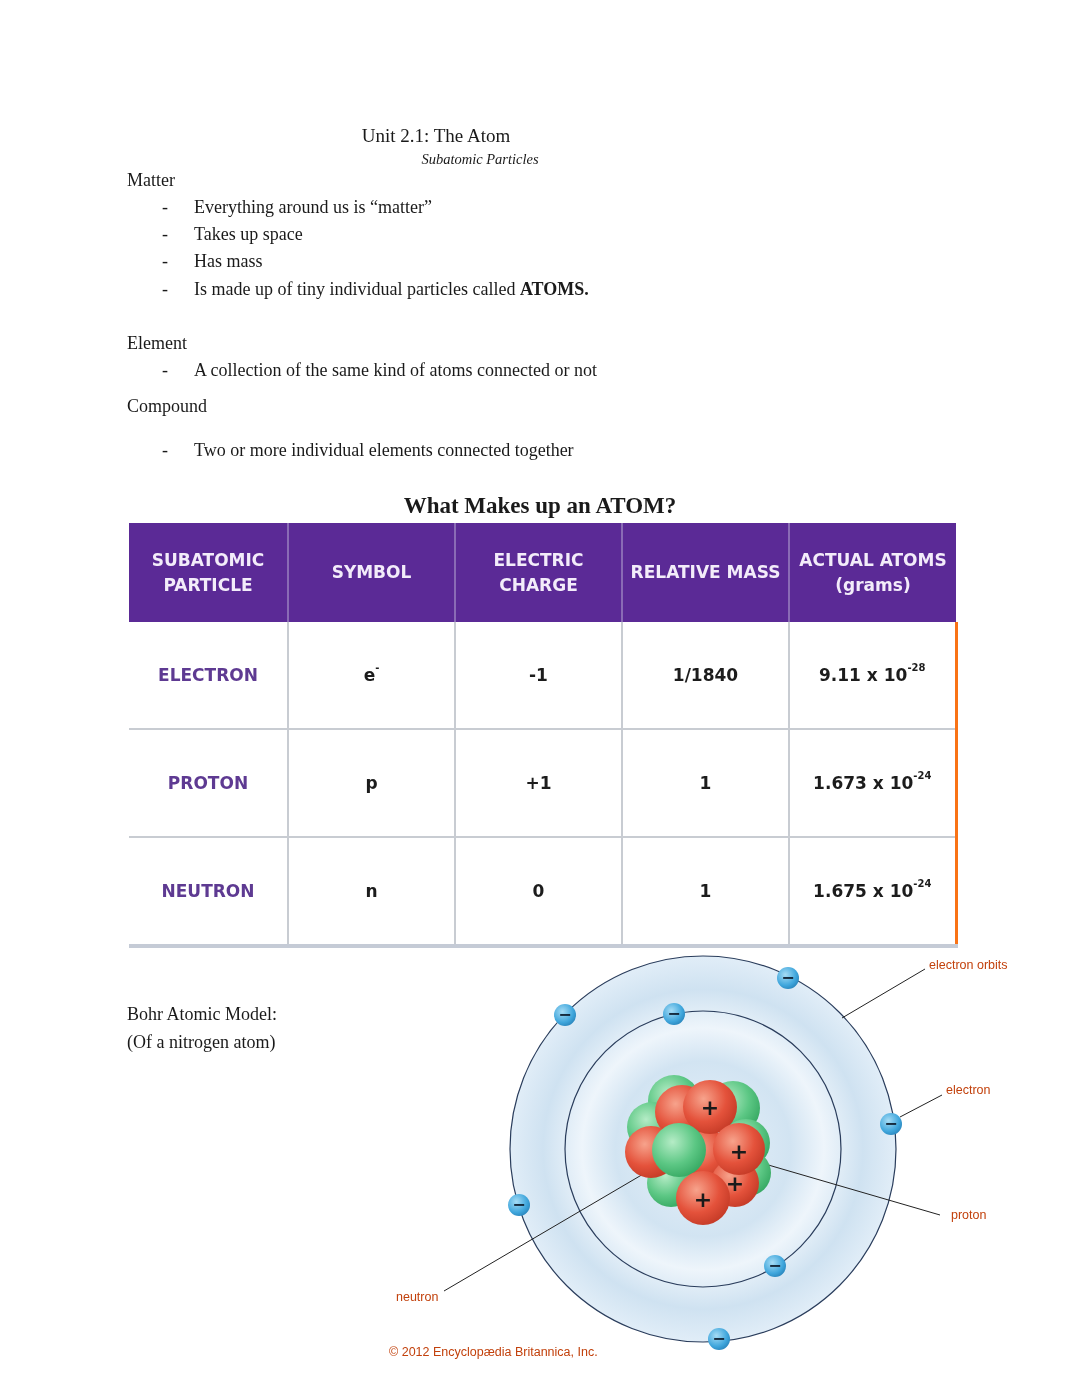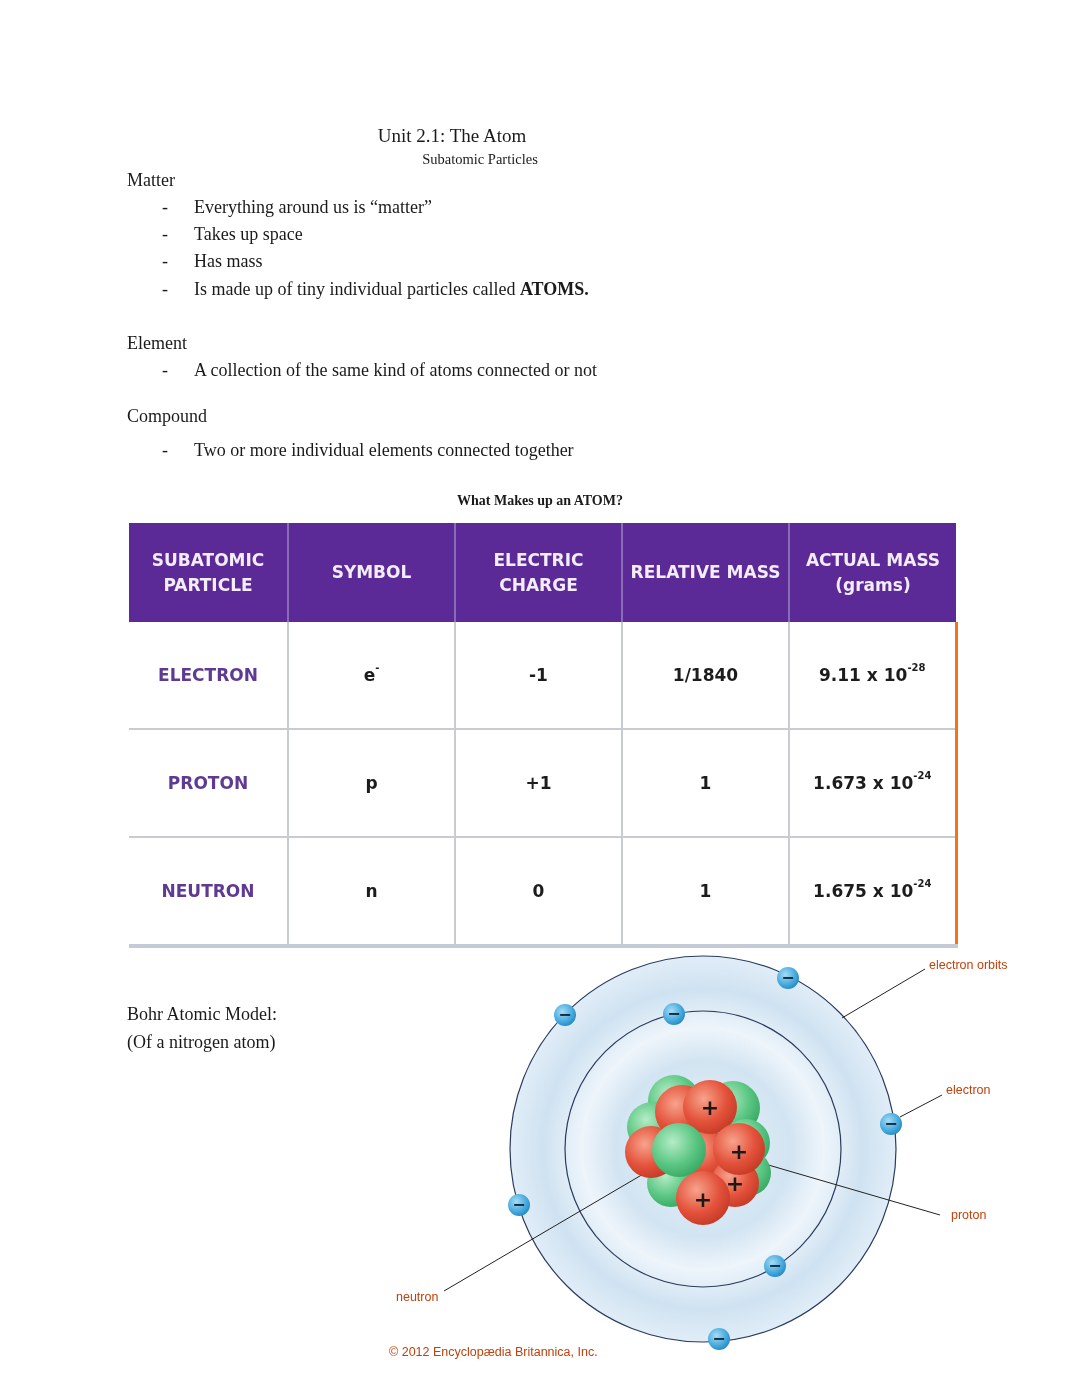--- a/index.html
+++ b/index.html
@@ -1,25 +1,25 @@
 <!DOCTYPE html>
 <html><head>
 <meta charset="utf-8">
 <style>
   html, body { margin: 0; padding: 0; background: #ffffff; }
   body { width: 1080px; height: 1397px; position: relative; overflow: hidden;
          font-family: "Liberation Serif", "DejaVu Serif", serif; color: #1a1a1a; }
   .abs { position: absolute; }
-  .title { left: 0; width: 872px; top: 125px; text-align: center; font-size: 19px; margin-left: 16px; }
-  .subtitle { left: 0; width: 960px; top: 151px; text-align: center; font-size: 14.5px; }
+  .title { left: 0; width: 872px; top: 125px; text-align: center; font-size: 19px; }
+  .subtitle { left: 0; width: 960px; top: 151px; text-align: center; font-size: 14.5px; font-style: italic; }
   .section-head { left: 127px; font-size: 18px; }
   .bullet { left: 162px; font-size: 18px; white-space: nowrap; }
   .bullet .dash { display: inline-block; width: 32px; }
   .bullet b { font-weight: bold; }
-  .table-title { left: 0; width: 1080px; top: 493px; text-align: center; font-size: 14px; font-weight: bold; }
+  .table-title { left: 0; width: 1080px; top: 493px; text-align: center; font-size: 23px; font-weight: bold; }
 
   table.atom { position: absolute; left: 129px; top: 523px; width: 827px; border-collapse: collapse;
                font-family: "DejaVu Sans", "Liberation Sans", sans-serif; table-layout: fixed; }
   table.atom th { background: #5b2a96; color: #f3ecfa; font-weight: bold; font-size: 17px;
                   height: 99px; border-right: 2px solid #8a6bb5; text-align: center; line-height: 25px; padding: 0 4px; }
   table.atom th:last-child { border-right: none; }
   table.atom td { height: 104px; text-align: center; font-weight: bold; font-size: 17px; color: #1c1c1c;
                   border-right: 2px solid #c8ccd2; border-bottom: 2px solid #c8ccd2; background: #fff; }
   table.atom td:last-child { border-right: 3px solid #f97316; }
   table.atom tr:last-child td { border-bottom: 4px solid #c5cbd6; }
@@ -38,39 +38,39 @@
 
 <div class="abs section-head" style="top:170px">Matter</div>
 <div class="abs bullet" style="top:197px"><span class="dash">-</span><span>Everything around us is “matter”</span></div>
 <div class="abs bullet" style="top:224px"><span class="dash">-</span><span>Takes up space</span></div>
 <div class="abs bullet" style="top:251px"><span class="dash">-</span><span>Has mass</span></div>
 <div class="abs bullet" style="top:279px"><span class="dash">-</span><span>Is made up of tiny individual particles called </span><b>ATOMS.</b></div>
 
 <div class="abs section-head" style="top:333px">Element</div>
 <div class="abs bullet" style="top:360px"><span class="dash">-</span><span>A collection of the same kind of atoms connected or not</span></div>
 
-<div class="abs section-head" style="top:406px">Compound</div>
+<div class="abs section-head" style="top:396px">Compound</div>
 <div class="abs bullet" style="top:440px"><span class="dash">-</span><span>Two or more individual elements connected together</span></div>
 
 <div class="abs table-title">What Makes up an ATOM?</div>
 <table class="atom">
   <colgroup>
       <col style="width:159px">
       <col style="width:167px">
       <col style="width:167px">
       <col style="width:167px">
       <col style="width:167px">
     </colgroup>
   <thead>
     <tr>
       <th><span>SUBATOMIC</span><br><span>PARTICLE</span></th>
       <th><span>SYMBOL</span></th>
       <th><span>ELECTRIC</span><br><span>CHARGE</span></th>
       <th><span>RELATIVE MASS</span></th>
-      <th><span>ACTUAL MASS</span><br><span>(grams)</span></th>
+      <th><span>ACTUAL ATOMS</span><br><span>(grams)</span></th>
     </tr>
   </thead>
   <tbody>
     <tr>
       <td class="pname">ELECTRON</td>
       <td><span>e</span><sup>-</sup></td>
       <td>-1</td>
       <td>1/1840</td>
       <td><span>9.11 x 10</span><sup>-28</sup></td>
     </tr>

